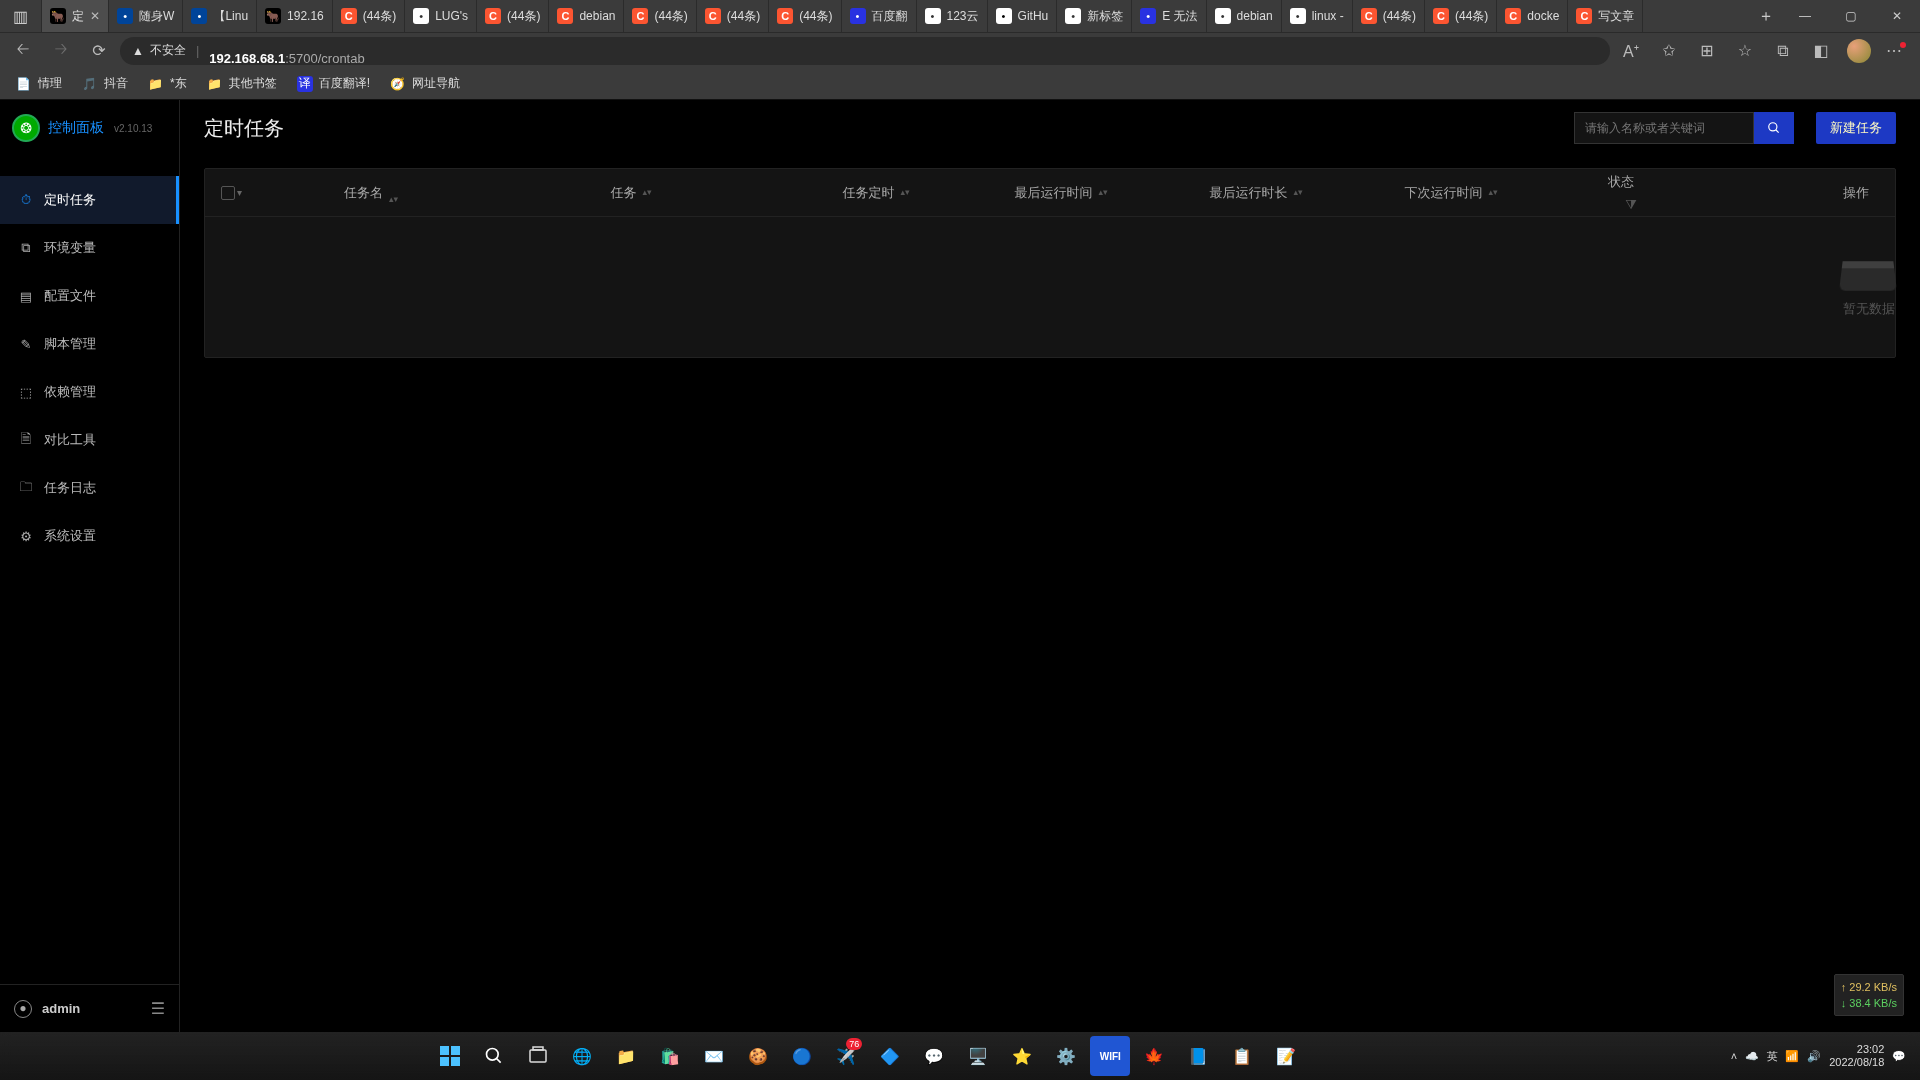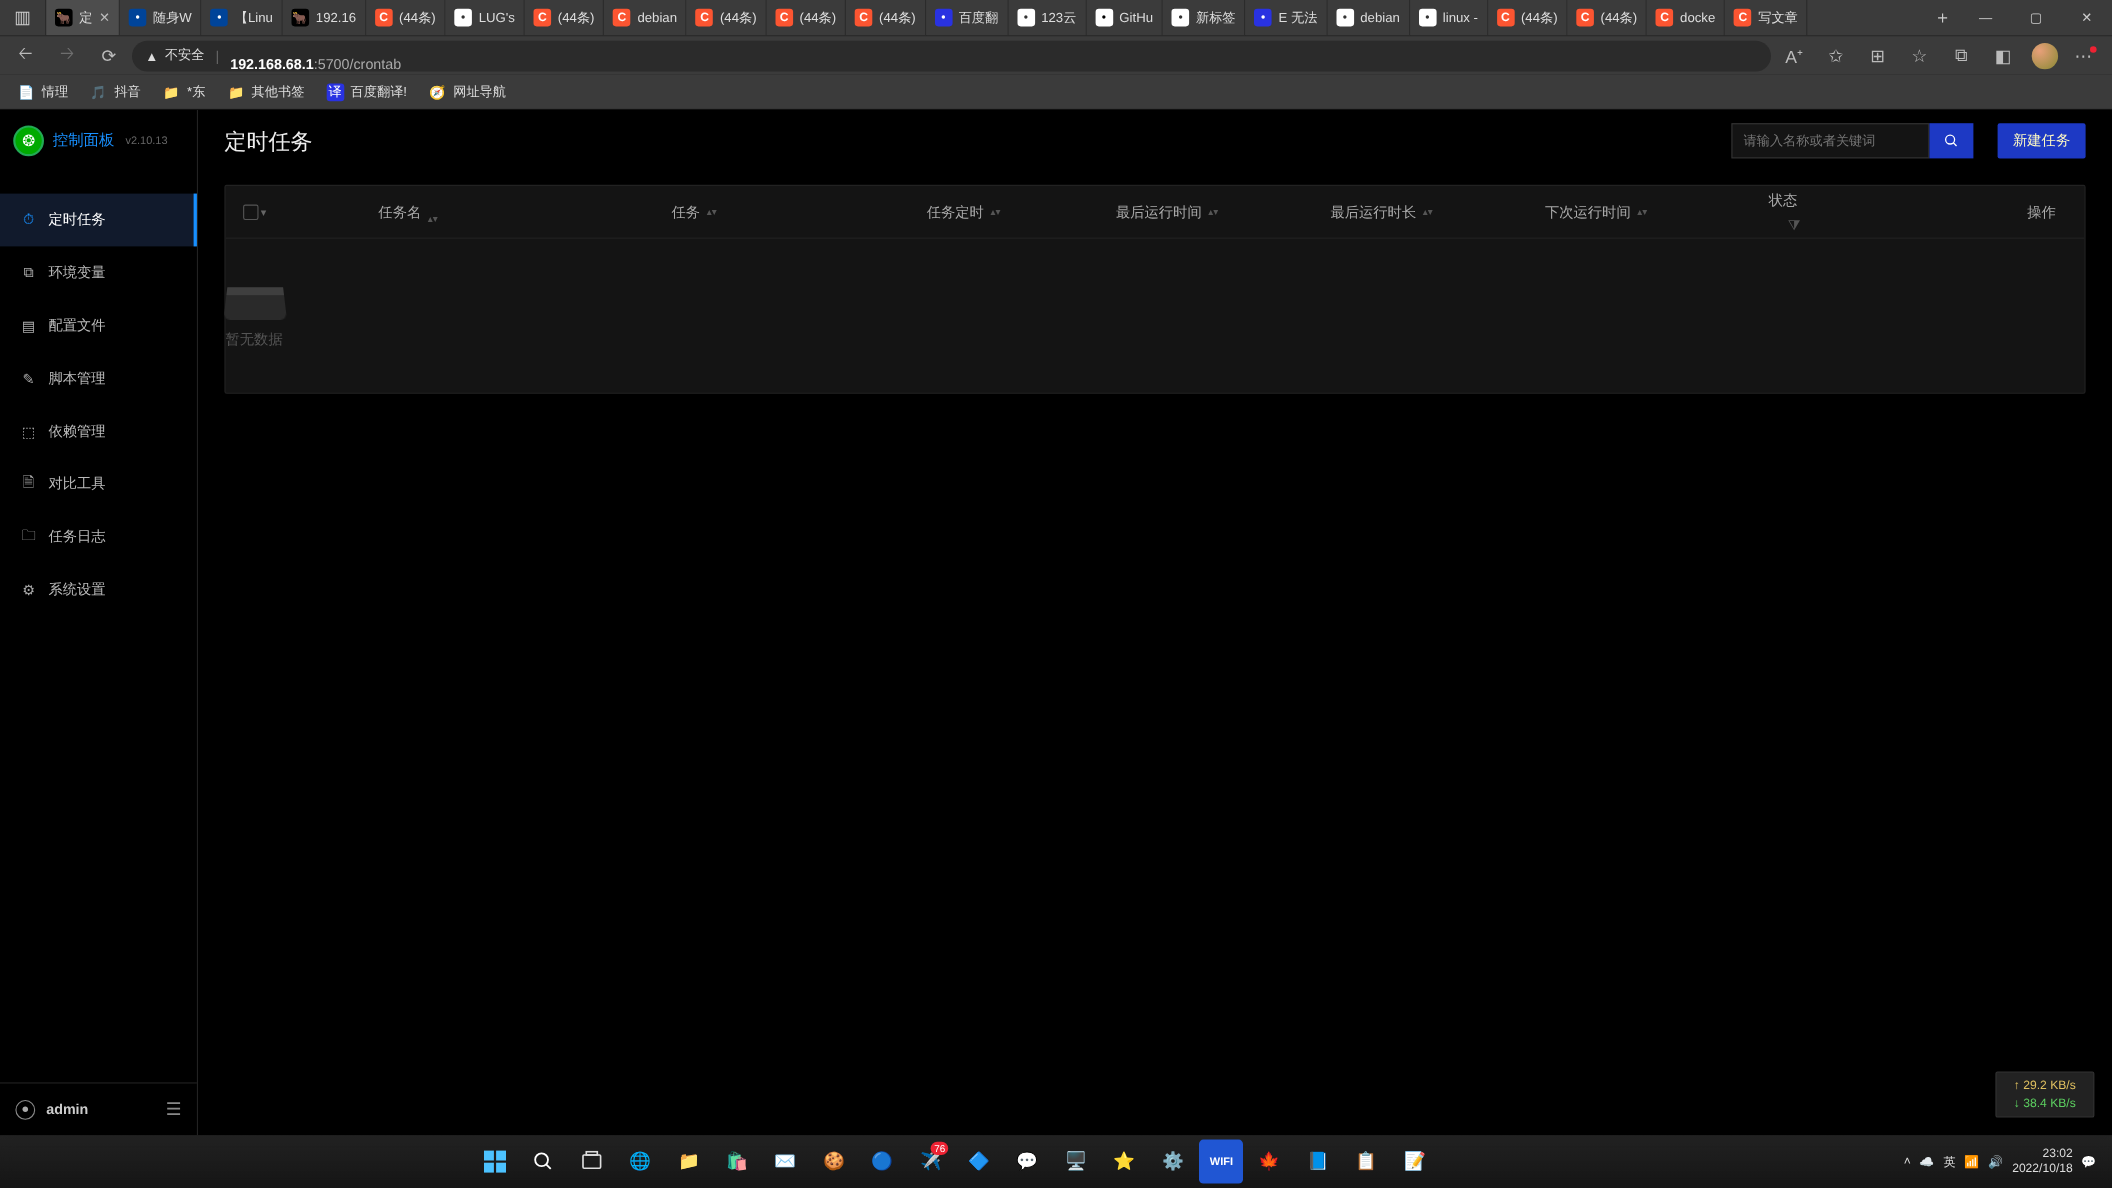--- a/index.html
+++ b/index.html
@@ -63,26 +63,26 @@
 
 .content { flex:1; padding: 12px 24px; }
 .card { background:#141414; border:1px solid #222; border-radius:2px; }
 .thead { height:48px; display:flex; align-items:center; border-bottom:1px solid #222; padding:0 16px; color:#888; font-size:13px;}
 .col-check { width:50px; display:flex; align-items:center; gap:2px;}
 .checkbox { width:14px; height:14px; border:1px solid #555; border-radius:2px;}
 .col { display:flex; align-items:center; justify-content:center; gap:6px; color:#aaa;}
 .col .sorter { color:#555; font-size:9px; line-height:5px; display:flex; flex-direction:column;}
 .col .filter { color:#555; }
 .c1 { width:200px;align-items:flex-end;} .c2 { width:320px;} .c3 { width:170px;} .c4 { width:200px;} .c5 { width:190px;} .c6 { width:200px;} .c7 { width:140px;flex-direction:column;} .c8 { flex:1; text-align:right; justify-content:flex-end; padding-right:10px;}
-.empty { height:140px; display:flex; flex-direction:column; align-items:flex-start; justify-content:center; gap:10px; color:#555; font-size:13px;}
+.empty { height:140px; display:flex; flex-direction:column; align-items:flex-end; justify-content:center; gap:10px; color:#555; font-size:13px;}
 .empty .box { width:54px; height:34px; position:relative;}
 .empty .box::before { content:""; position:absolute; inset:8px 4px 0 4px; background:#3a3a3a; border-radius:4px 4px 0 0;}
 .empty .box::after { content:""; position:absolute; left:0; right:0; bottom:0; height:22px; background:#2a2a2a; border-radius:0 0 6px 6px; border-top:8px solid #3f3f3f; transform: perspective(40px) rotateX(10deg);}
 
-.netspeed { position:absolute; right:16px; bottom:16px; background:#222; border:1px solid #333; border-radius:2px; padding:4px 16px; font-size:11px; color:#e0c060; line-height:16px;}
+.netspeed { position:absolute; right:16px; bottom:16px; background:#222; border:1px solid #333; border-radius:2px; padding:4px 6px; font-size:11px; color:#e0c060; line-height:16px;}
 .netspeed .dn { color:#5cd060;}
 
 
 .taskbar { height:48px; background: linear-gradient(180deg, rgba(40,40,40,0.6), rgba(20,20,20,0.8)); backdrop-filter: blur(6px); display:flex; align-items:center; padding:0 6px;}
 .tbcenter { flex:1; display:flex; justify-content:center; gap:4px;}
 .tico { width:40px; height:40px; display:flex; align-items:center; justify-content:center; border-radius:4px; position:relative;}
 .tico .badge { position:absolute; top:2px; right:4px; background:#e23; color:#fff; font-size:9px; border-radius:8px; padding:0 3px; line-height:12px;}
 .tright { display:flex; align-items:center; gap:8px; padding-right:8px; color:#ddd; font-size:11px;}
 .tright .clock { text-align:right; line-height:13px;}
 .tright .sys { display:flex; gap:8px; align-items:center;}
@@ -403,17 +403,17 @@
   <div class="tright">
     <span>˄</span>
     <span>☁️</span>
     <span>英</span>
     <span class="sys">
       <span>📶</span>
       <span>🔊</span>
     </span>
     <div class="clock">
       <div>23:02</div>
-      <div>2022/10/18</div>
+      <div>2022/08/18</div>
     </div>
     <span>💬</span>
   </div>
 </div>
 
 </body></html>

